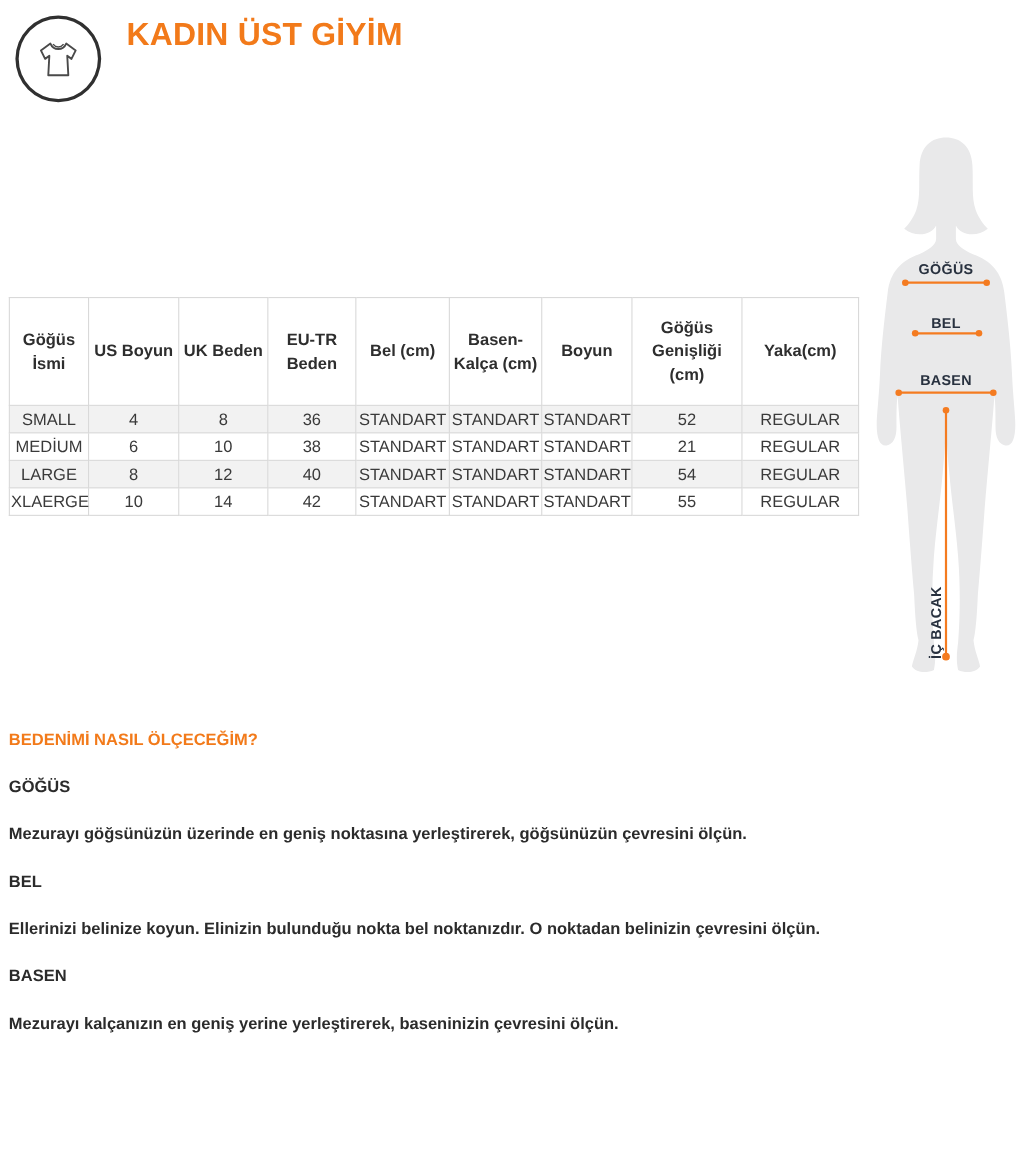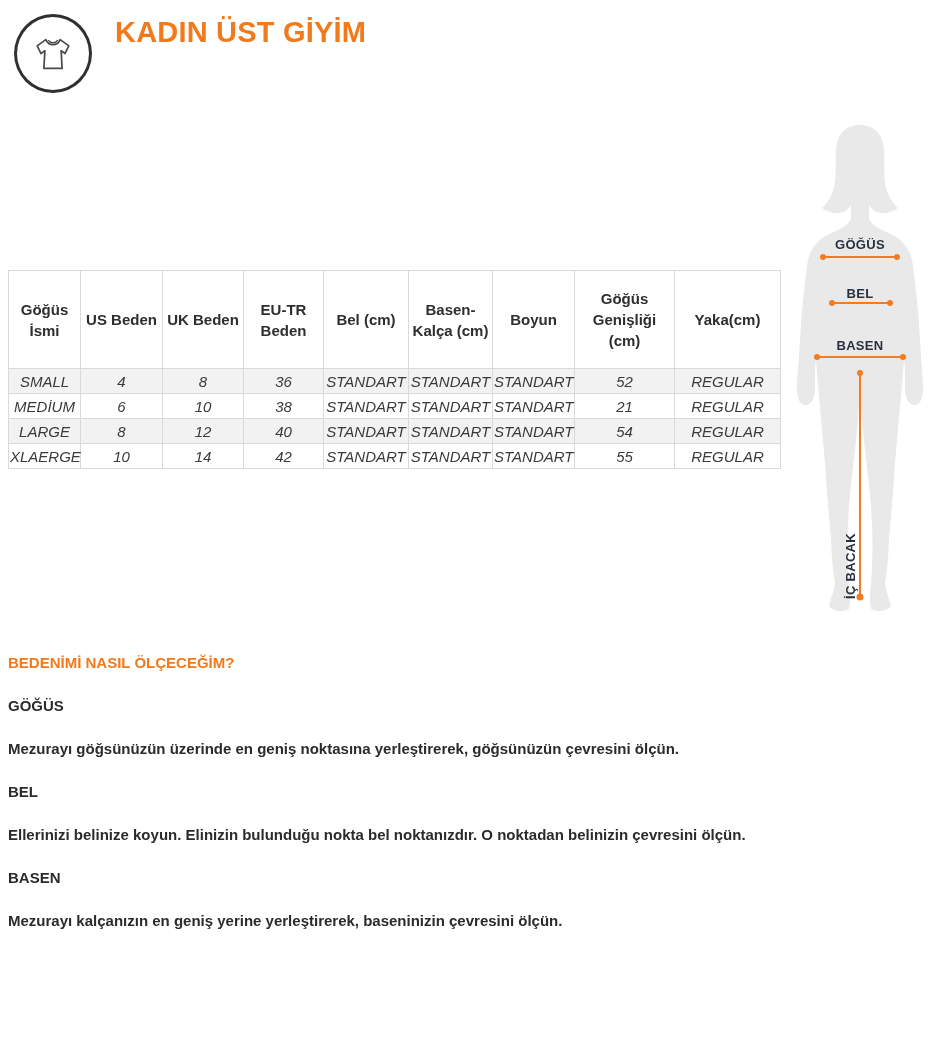--- a/index.html
+++ b/index.html
@@ -26,31 +26,31 @@
   table.size-table {
     position:absolute; left:8px; top:270px; width:772px;
     border-collapse:collapse; table-layout:fixed;
     font-size:15px; color:#3a3a3a;
   }
   .size-table th, .size-table td {
     border:1px solid #d9d9d9; text-align:center; vertical-align:middle;
     padding:0 1px; overflow:visible; white-space:nowrap;
   }
   .size-table thead th { height:98px; font-weight:700; color:#2e2e2e; line-height:21px; white-space:normal; }
-  .size-table tbody td { height:25px; font-weight:400;font-style:italic; }
+  .size-table tbody td { height:25px; font-weight:400; }
   .size-table tbody tr:nth-child(odd) td { background:#f2f2f2; }
   .size-table tbody tr:nth-child(even) td { background:#ffffff; }
 
   
   .figure-svg { position:absolute; left:795px; top:122px; width:140px; height:500px; }
   .fig-label { font-family:"Liberation Sans","DejaVu Sans",sans-serif; font-size:13px; font-weight:700; fill:#28313f; letter-spacing:0.3px; }
 
   
   .instructions { position:absolute; left:8px; top:646px; width:788px; }
-  .instructions p { font-size:15px; font-weight:700; line-height:22px; margin:6px 0 21px 0; color:#2b2b2b; }
+  .instructions p { font-size:15px; font-weight:700; line-height:22px; margin:16px 0 21px 0; color:#2b2b2b; }
   .instructions p.accent { color:#f27a1a; }
 </style>
 </head>
 <body>
 
 <div class="page">
 
   <div class="hdr-icon-wrap">
     <svg width="46" height="46" viewBox="0 0 48 48">
       <path d="M16.5,9 L7.5,15.5 L11.5,23.5 L15.5,20.5 L14.5,39 L33.5,39 L32.5,20.5 L36.5,23.5 L40.5,15.5 L31.5,9
@@ -68,21 +68,21 @@
       <col style="width:80px">
         <col style="width:85px">
         <col style="width:84px">
       <col style="width:82px">
         <col style="width:100px">
         <col style="width:106px">
     </colgroup>
     <thead>
       <tr>
         <th>Göğüs İsmi</th>
-        <th>US Beden</th>
+        <th>US Boyun</th>
         <th>UK Beden</th>
         <th>EU-TR Beden</th>
         <th>Bel (cm)</th>
         <th>Basen-Kalça (cm)</th>
         <th>Boyun</th>
         <th>Göğüs Genişliği (cm)</th>
         <th>Yaka(cm)</th>
       </tr>
     </thead>
     <tbody>

